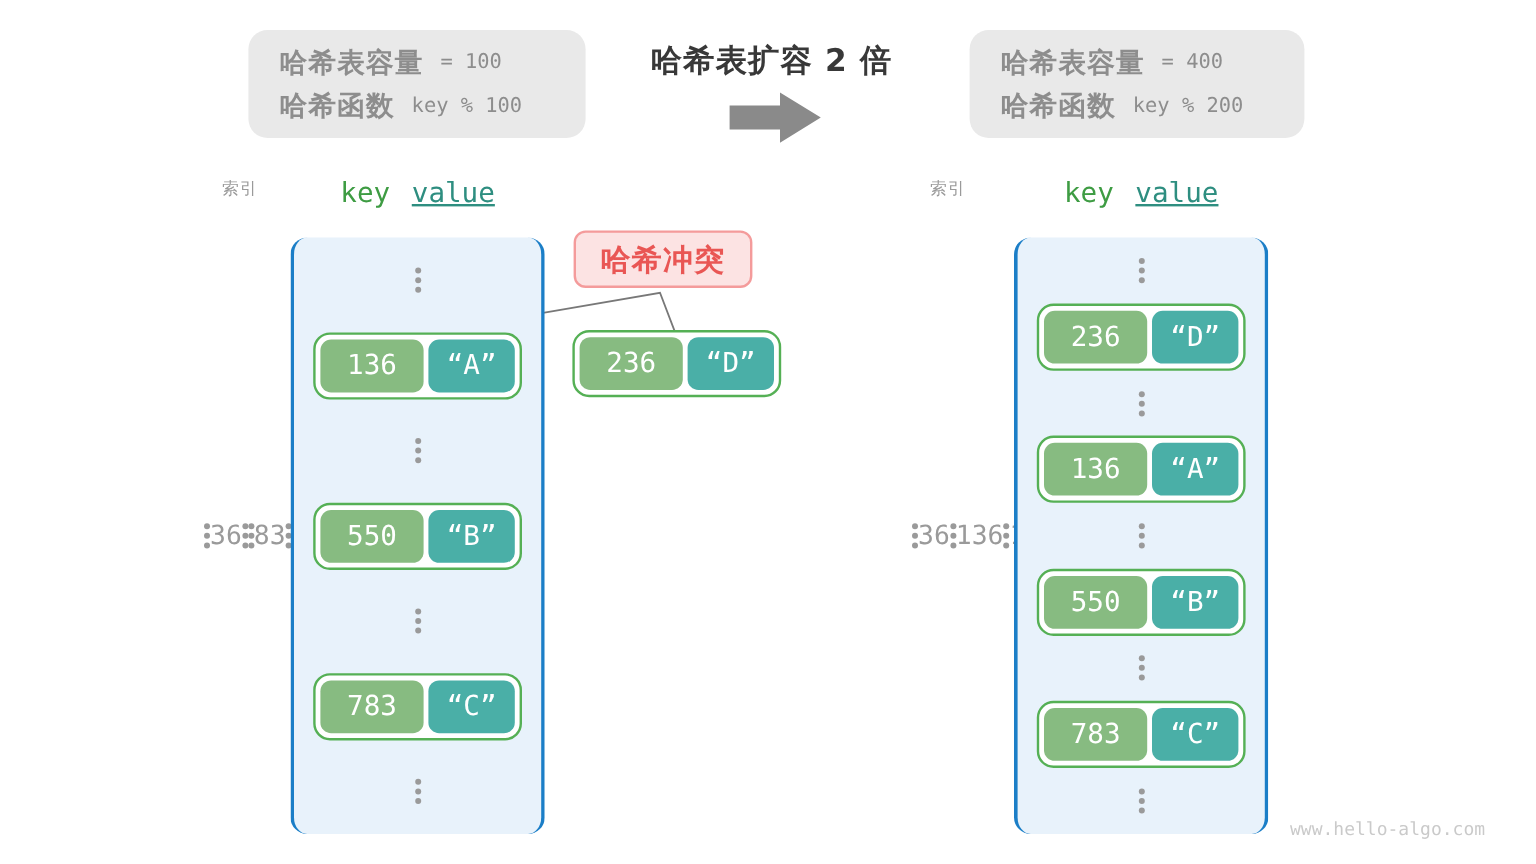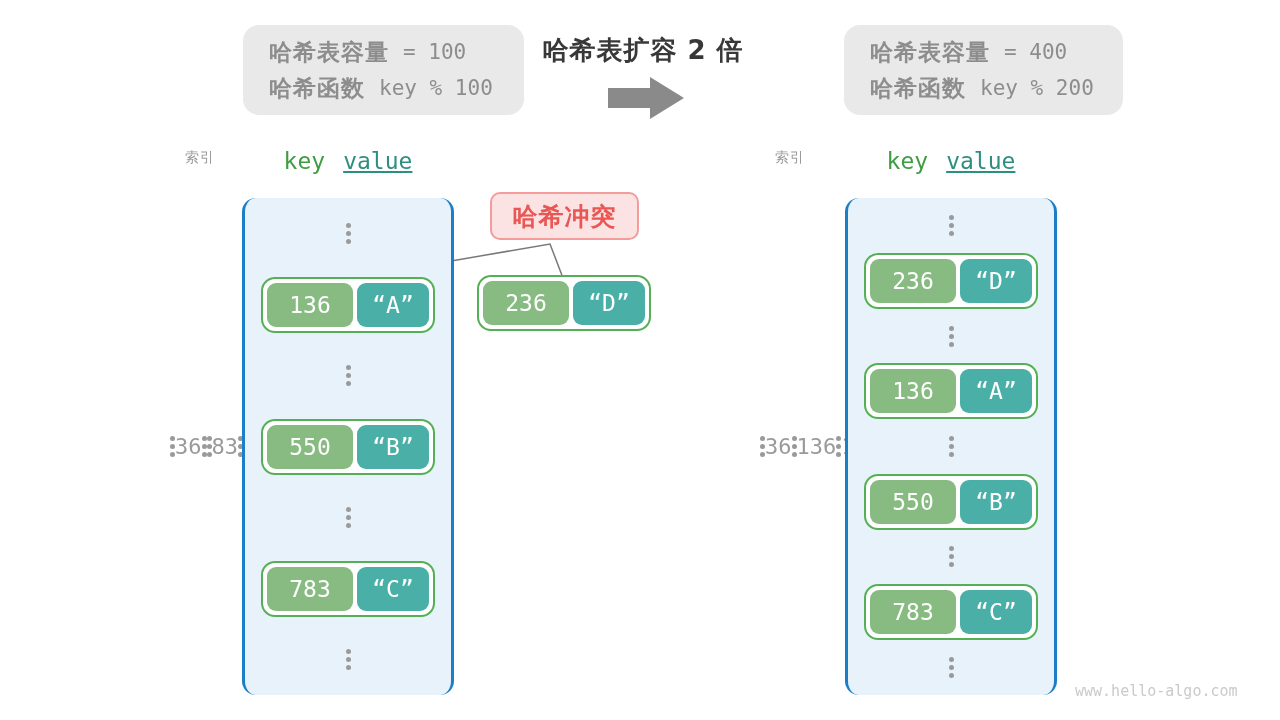--- a/index.html
+++ b/index.html
@@ -21,24 +21,24 @@
     --line:#787878;
     --watermark:#cacaca;
   }
   *{margin:0;padding:0;box-sizing:border-box;}
   html,body{background:#fff;}
   body{font-family:"DejaVu Sans","Liberation Sans",sans-serif;}
   .canvas{position:relative;width:1280px;height:720px;background:#fff;overflow:hidden;}
 
   
   .info-box{position:absolute;background:var(--infobox-bg);border-radius:16px;
-    padding:9px 0 0 26px;color:var(--gray-text);margin-left:36px;}
+    padding:9px 0 0 26px;color:var(--gray-text);}
   .info-box .info-line{display:flex;align-items:center;gap:14px;height:36px;}
   .info-label{font-weight:700;font-size:23px;letter-spacing:1px;}
-  .info-value{font-family:"DejaVu Sans Mono","Liberation Mono",monospace;font-size:21px;}
+  .info-value{font-family:"DejaVu Sans Mono","Liberation Mono",monospace;font-size:17px;}
   .info-box.left{left:207px;top:25px;width:281px;height:90px;}
   .info-box.right{left:808px;top:25px;width:279px;height:90px;}
 
   
   .center-title{position:absolute;left:493px;top:33px;width:300px;text-align:center;
     font-size:26px;font-weight:700;color:var(--title-text);letter-spacing:1px;}
   .arrow-svg{position:absolute;left:600px;top:70px;}
 
   
   .index-header{position:absolute;width:60px;text-align:center;font-size:14px;
@@ -64,21 +64,21 @@
 
   
   .pair{display:inline-flex;gap:4px;background:#fff;border:2px solid var(--pair-border);
     border-radius:14px;padding:4px;flex-shrink:0;}
   .cell{height:44px;border-radius:9px;display:flex;align-items:center;justify-content:center;
     color:#fff;font-family:"DejaVu Sans Mono","Liberation Mono",monospace;font-size:23px;}
   .cell.key{width:86px;background:var(--key-cell);}
   .cell.value{width:72px;background:var(--value-cell);}
 
   
-  .collision-label{position:absolute;left:490px;top:192px;width:149px;height:48px;
+  .collision-label{position:absolute;left:478px;top:192px;width:149px;height:48px;
     background:var(--collision-bg);border:2px solid var(--collision-border);border-radius:10px;
     display:flex;align-items:center;justify-content:center;color:var(--collision-text);
     font-size:25px;font-weight:700;letter-spacing:1px;z-index:3;}
   .collision-pair{position:absolute;left:477px;top:275px;z-index:2;}
   .lines-svg{position:absolute;left:0;top:0;z-index:1;pointer-events:none;}
 
   .watermark{position:absolute;left:1075px;top:682px;
     font-family:"DejaVu Sans Mono","Liberation Mono",monospace;font-size:15px;
     color:var(--watermark);}
 </style>

